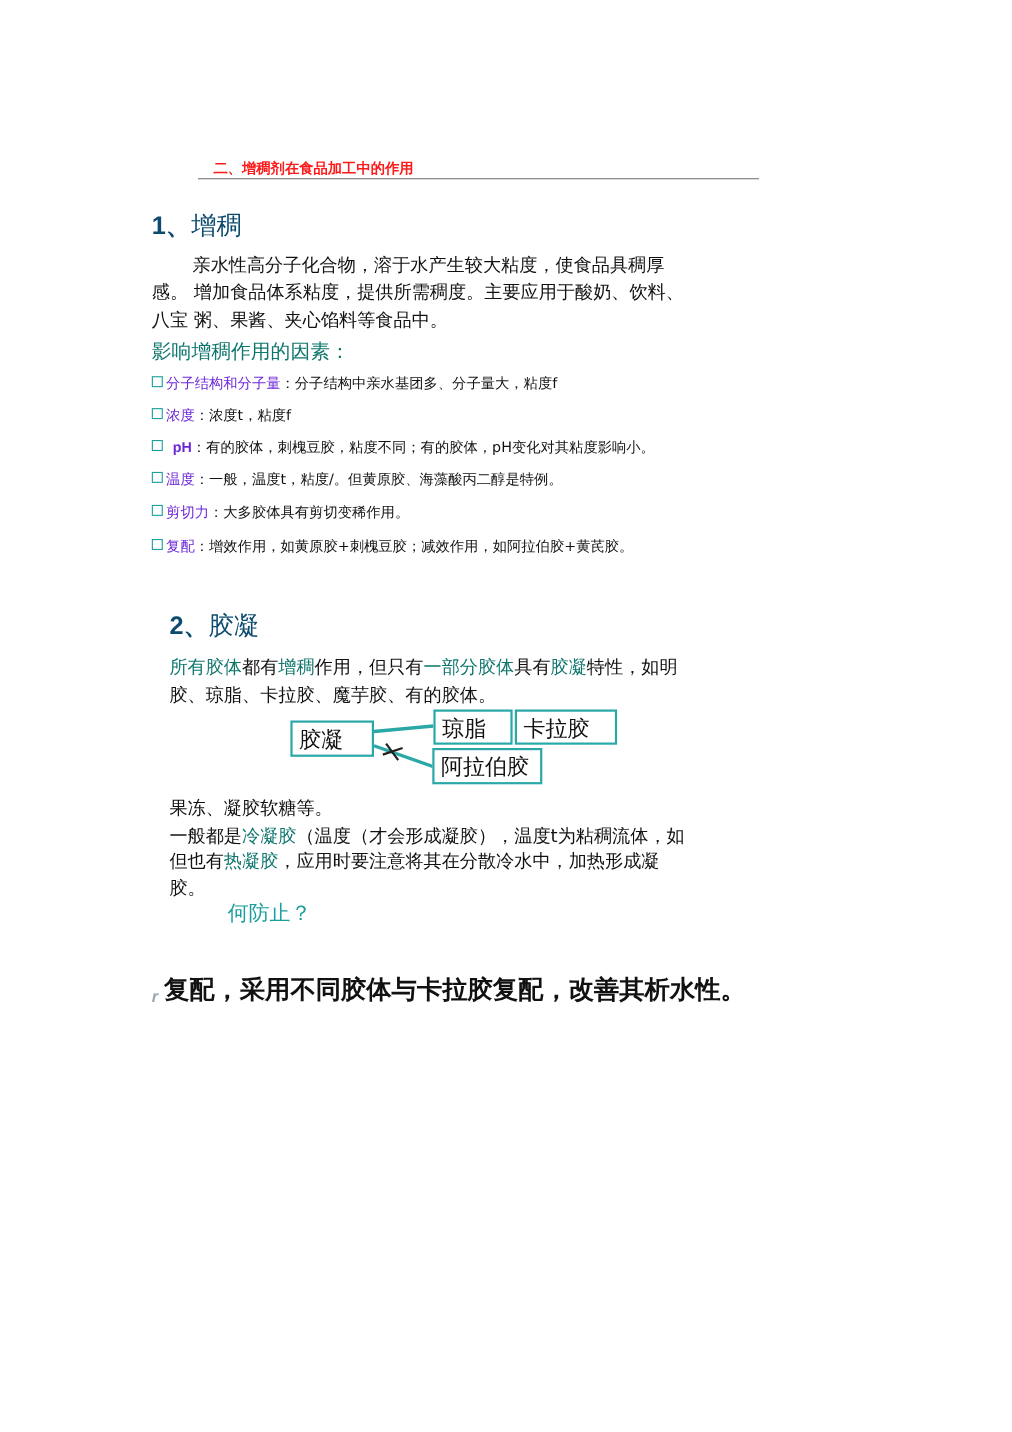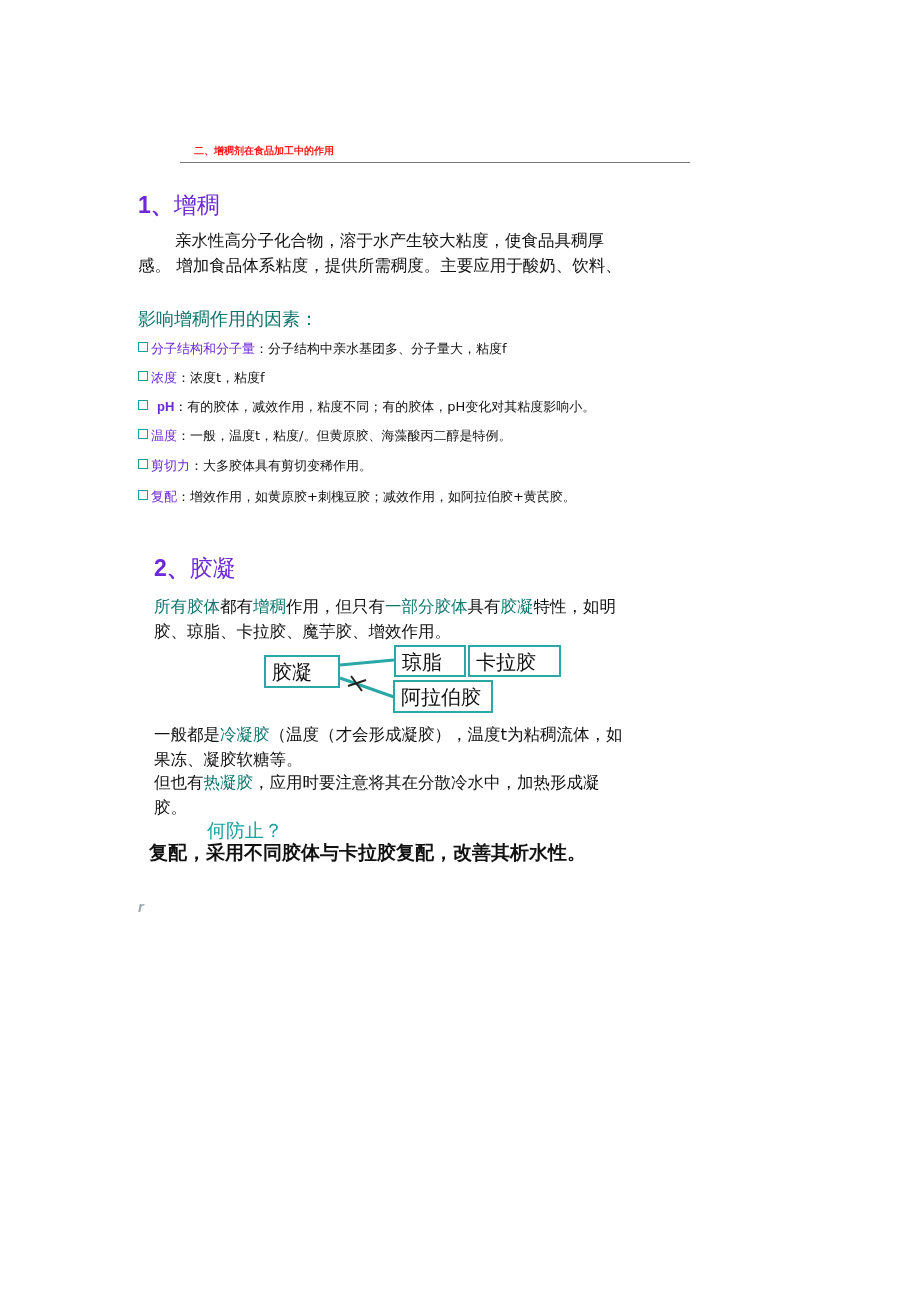--- a/index.html
+++ b/index.html
@@ -1,22 +1,22 @@
 <!DOCTYPE html>
 <html><head>
 <meta charset="utf-8">
 <style>
   html, body { margin: 0; padding: 0; background: #ffffff; }
   body { width: 920px; height: 1302px; position: relative; overflow: hidden;
          font-family: "DejaVu Sans", "Liberation Sans", sans-serif; color: #111; }
   .abs { position: absolute; white-space: nowrap; }
   .red { color: #0f766e; }
-  .navy { color: #6d28d9; }
+  .navy { color: #0c4a6e; }
 
-  #section-header { left: 194px; top: 144px; font-size: 10px; font-weight: bold; color: #ff1a1a; }
+  #section-header { left: 194px; top: 144px; font-size: 13px; font-weight: bold; color: #ff1a1a; }
   #header-rule { left: 180px; top: 162px; width: 510px; height: 0; border-top: 1px solid #777; }
 
   #h1 { left: 138px; top: 190px; font-size: 23px; font-family: "Liberation Sans", sans-serif; }
   #h1 .num { font-weight: bold; }
 
   .para { font-size: 16.5px; line-height: 25px; }
   #p1 { left: 138px; top: 228px; }
   #p1 .indent { padding-left: 37px; }
 
   #factors-title { left: 138px; top: 307px; font-size: 18px; }
@@ -45,83 +45,84 @@
   .gbox { position: absolute; border: 2px solid #2aa8a8; background: #fff; font-size: 20px;
           line-height: 30px; padding: 0 6px; box-sizing: border-box; }
   #box-gel { left: 264px; top: 655px; width: 76px; height: 33px; }
   #box-agar { left: 394px; top: 645px; width: 72px; height: 32px; }
   #box-carr { left: 468px; top: 645px; width: 93px; height: 32px; }
   #box-arabic { left: 393px; top: 680px; width: 100px; height: 33px; }
   #diagram-svg { position: absolute; left: 0; top: 0; width: 920px; height: 1302px; pointer-events: none; }
 
   #question { left: 207px; top: 816px; font-size: 19px; line-height: 28px; color: #1a9e9e; }
   #answer-mark { left: 138px; top: 898px; font-size: 15px; color: #9aaab0; font-weight: bold; font-style: italic; font-family: "Liberation Sans", sans-serif; }
-  #answer { left: 149px; top: 840px; font-size: 19px; font-weight: bold; }
+  #answer { left: 149px; top: 884px; font-size: 23px; font-weight: bold; }
 </style>
 </head>
 <body>
 
 <div class="abs" id="section-header">二、增稠剂在食品加工中的作用</div>
 <div class="abs" id="header-rule"></div>
 
 <div class="abs navy" id="h1">
   <span class="num">1、</span><span>增稠</span>
 </div>
 
 <div class="abs para" id="p1">
   <div class="indent">亲水性高分子化合物，溶于水产生较大粘度，使食品具稠厚</div>
   <div>感。 增加食品体系粘度，提供所需稠度。主要应用于酸奶、饮料、</div>
+  <div>八宝 粥、果酱、夹心馅料等食品中。</div>
 </div>
 
 <div class="abs red" id="factors-title">影响增稠作用的因素：</div>
 
 <div class="abs factor" id="f0">
   <span class="box"></span><span class="term">分子结构和分子量</span><span>：</span><span class="desc">分子结构中亲水基团多、分子量大，粘度f</span>
 </div>
 <div class="abs factor" id="f1">
   <span class="box"></span><span class="term">浓度</span><span>：</span><span class="desc">浓度t，粘度f</span>
 </div>
 <div class="abs factor" id="f2">
-  <span class="box"></span><span class="term bold">pH</span><span>：</span><span class="desc">有的胶体，减效作用，粘度不同；有的胶体，pH变化对其粘度影响小。</span>
+  <span class="box"></span><span class="term bold">pH</span><span>：</span><span class="desc">有的胶体，刺槐豆胶，粘度不同；有的胶体，pH变化对其粘度影响小。</span>
 </div>
 <div class="abs factor" id="f3">
   <span class="box"></span><span class="term">温度</span><span>：</span><span class="desc">一般，温度t，粘度/。但黄原胶、海藻酸丙二醇是特例。</span>
 </div>
 <div class="abs factor" id="f4">
   <span class="box"></span><span class="term">剪切力</span><span>：</span><span class="desc">大多胶体具有剪切变稀作用。</span>
 </div>
 <div class="abs factor" id="f5">
   <span class="box"></span><span class="term">复配</span><span>：</span><span class="desc">增效作用，如黄原胶+刺槐豆胶；减效作用，如阿拉伯胶+黄芪胶。</span>
 </div>
 
 <div class="abs navy" id="h2">
   <span class="num">2、</span><span>胶凝</span>
 </div>
 
 <div class="abs para" id="p2">
   <div><span class="red">所有胶体</span><span>都有</span><span class="red">增稠</span><span>作用，但只有</span><span class="red">一部分胶体</span><span>具有</span><span class="red">胶凝</span><span>特性，如明</span></div>
-  <div>胶、琼脂、卡拉胶、魔芋胶、增效作用。</div>
+  <div>胶、琼脂、卡拉胶、魔芋胶、有的胶体。</div>
 </div>
 
 <svg id="diagram-svg" viewBox="0 0 920 1302">
   <line x1="340" y1="665" x2="394" y2="660" stroke="#2aa8a8" stroke-width="3"></line>
   <line x1="340" y1="678" x2="394" y2="697" stroke="#2aa8a8" stroke-width="3"></line>
   <g stroke="#222" stroke-width="2">
     <line x1="351" y1="676" x2="362" y2="691"></line>
     <line x1="348" y1="686" x2="366" y2="680"></line>
   </g>
 </svg>
 <div class="gbox" id="box-gel">胶凝</div>
 <div class="gbox" id="box-agar">琼脂</div>
 <div class="gbox" id="box-carr">卡拉胶</div>
 <div class="gbox" id="box-arabic">阿拉伯胶</div>
 
 <div class="abs para" id="p3">
+  <div>果冻、凝胶软糖等。</div>
   <div><span>一般都是</span><span class="red">冷凝胶</span><span>（温度（才会形成凝胶），温度t为粘稠流体，如</span></div>
-  <div>果冻、凝胶软糖等。</div>
 </div>
 
 <div class="abs para" id="p4">
   <div><span>但也有</span><span class="red">热凝胶</span><span>，应用时要注意将其在分散冷水中，加热形成凝</span></div>
   <div>胶。</div>
 </div>
 
 <div class="abs" id="question">
   <div>何防止？</div>
 </div>

